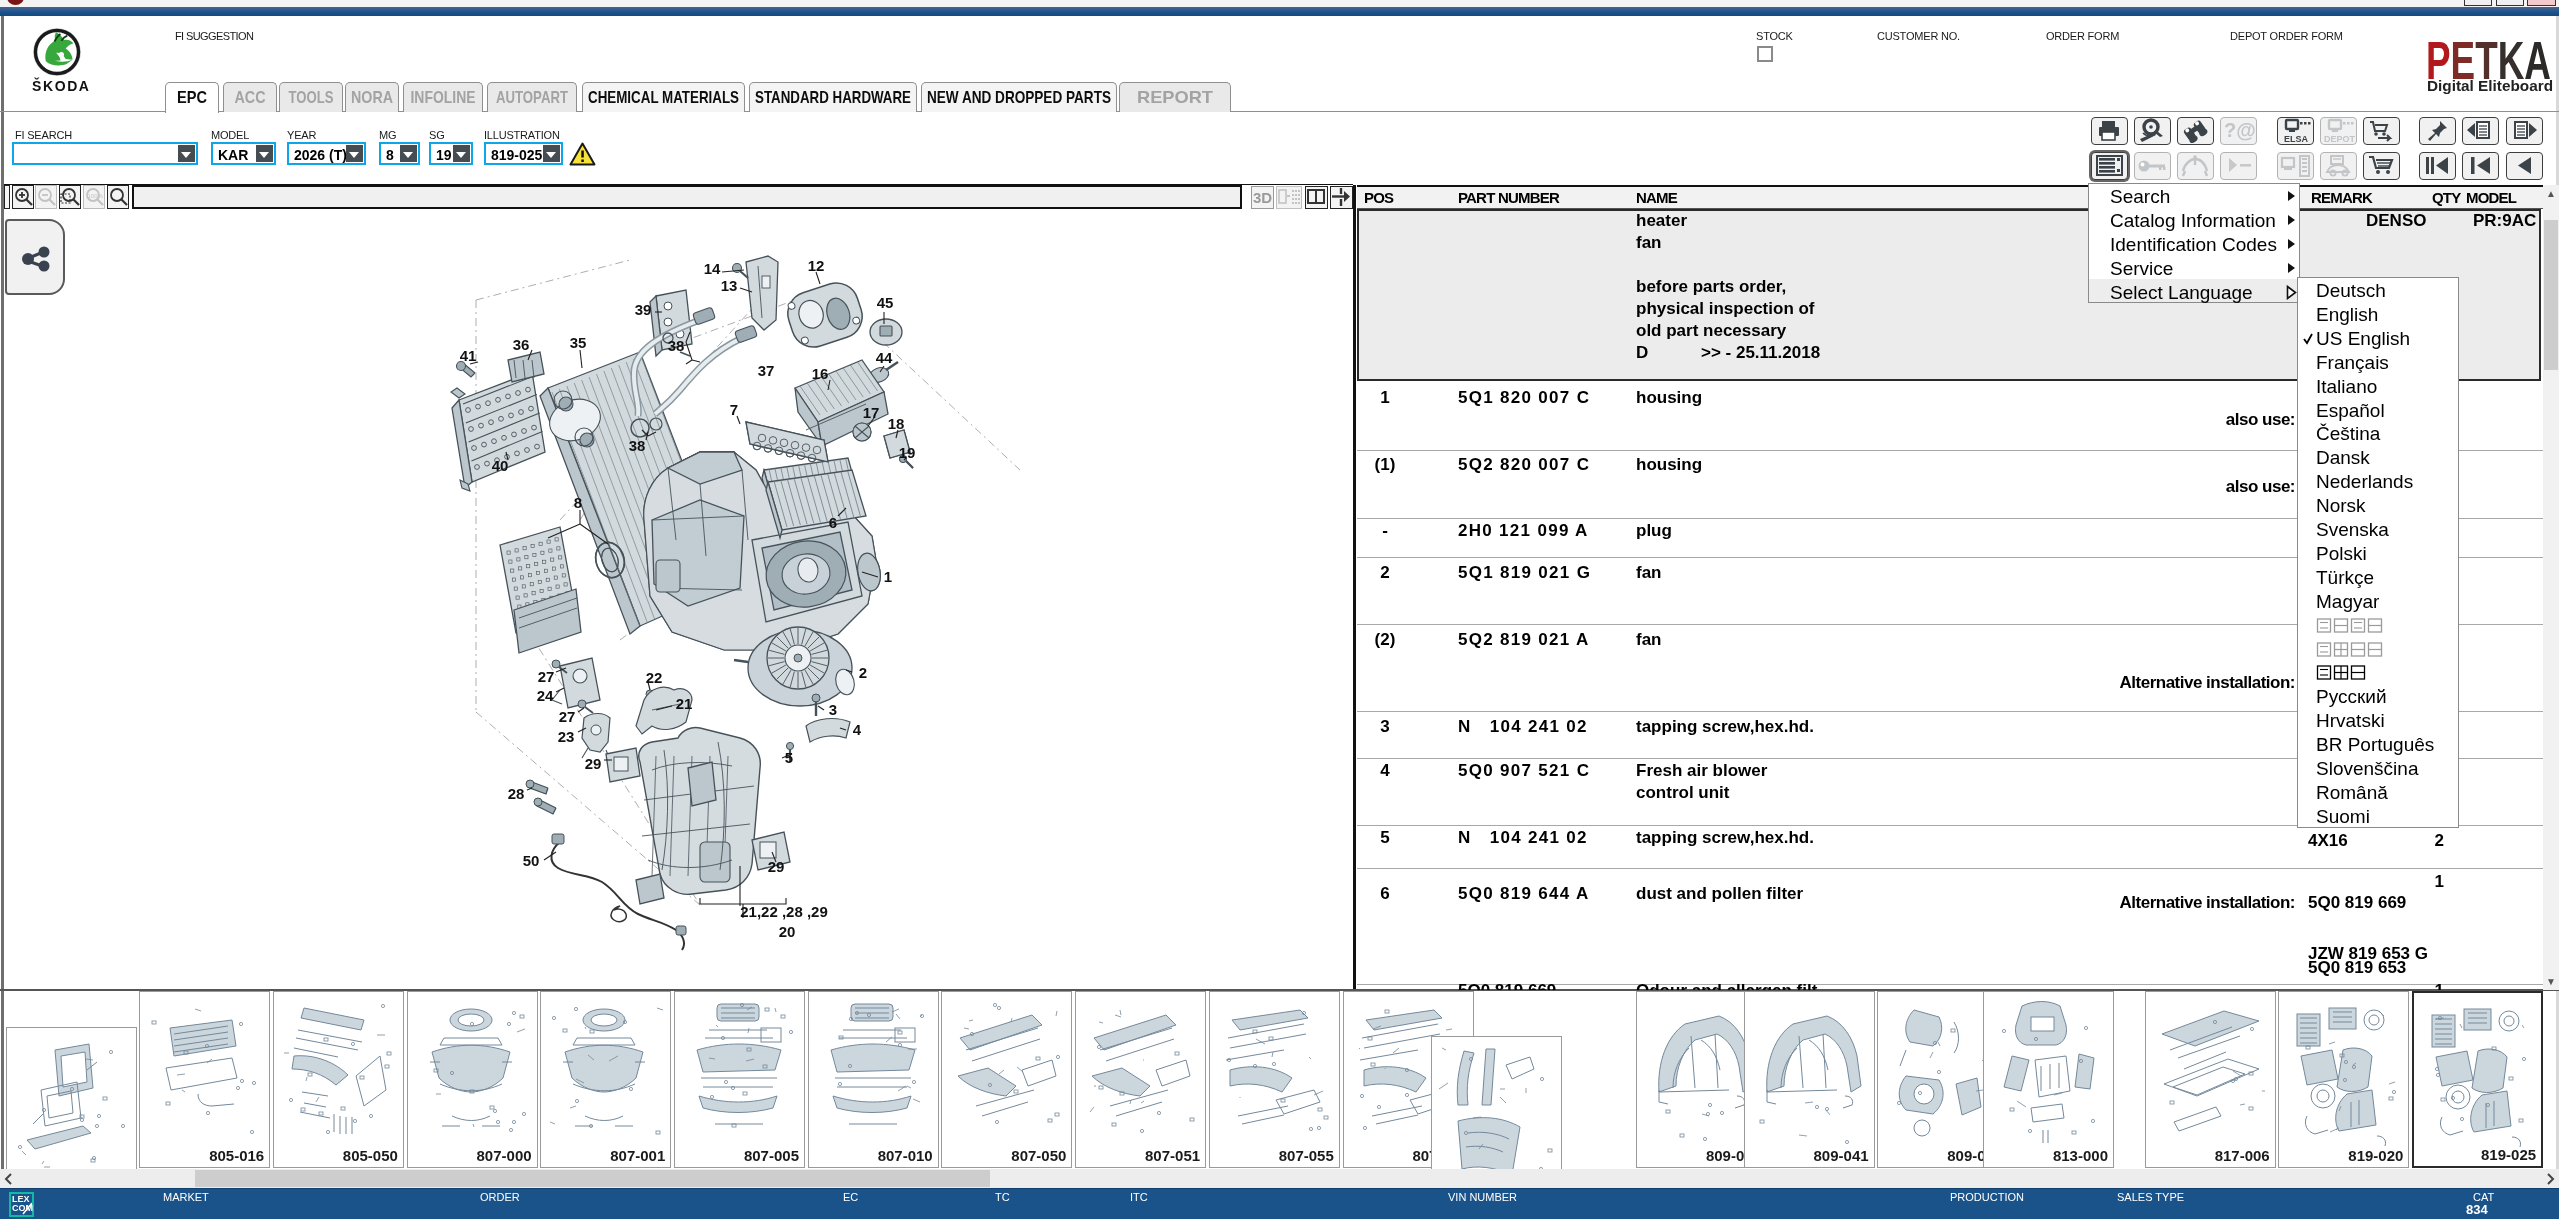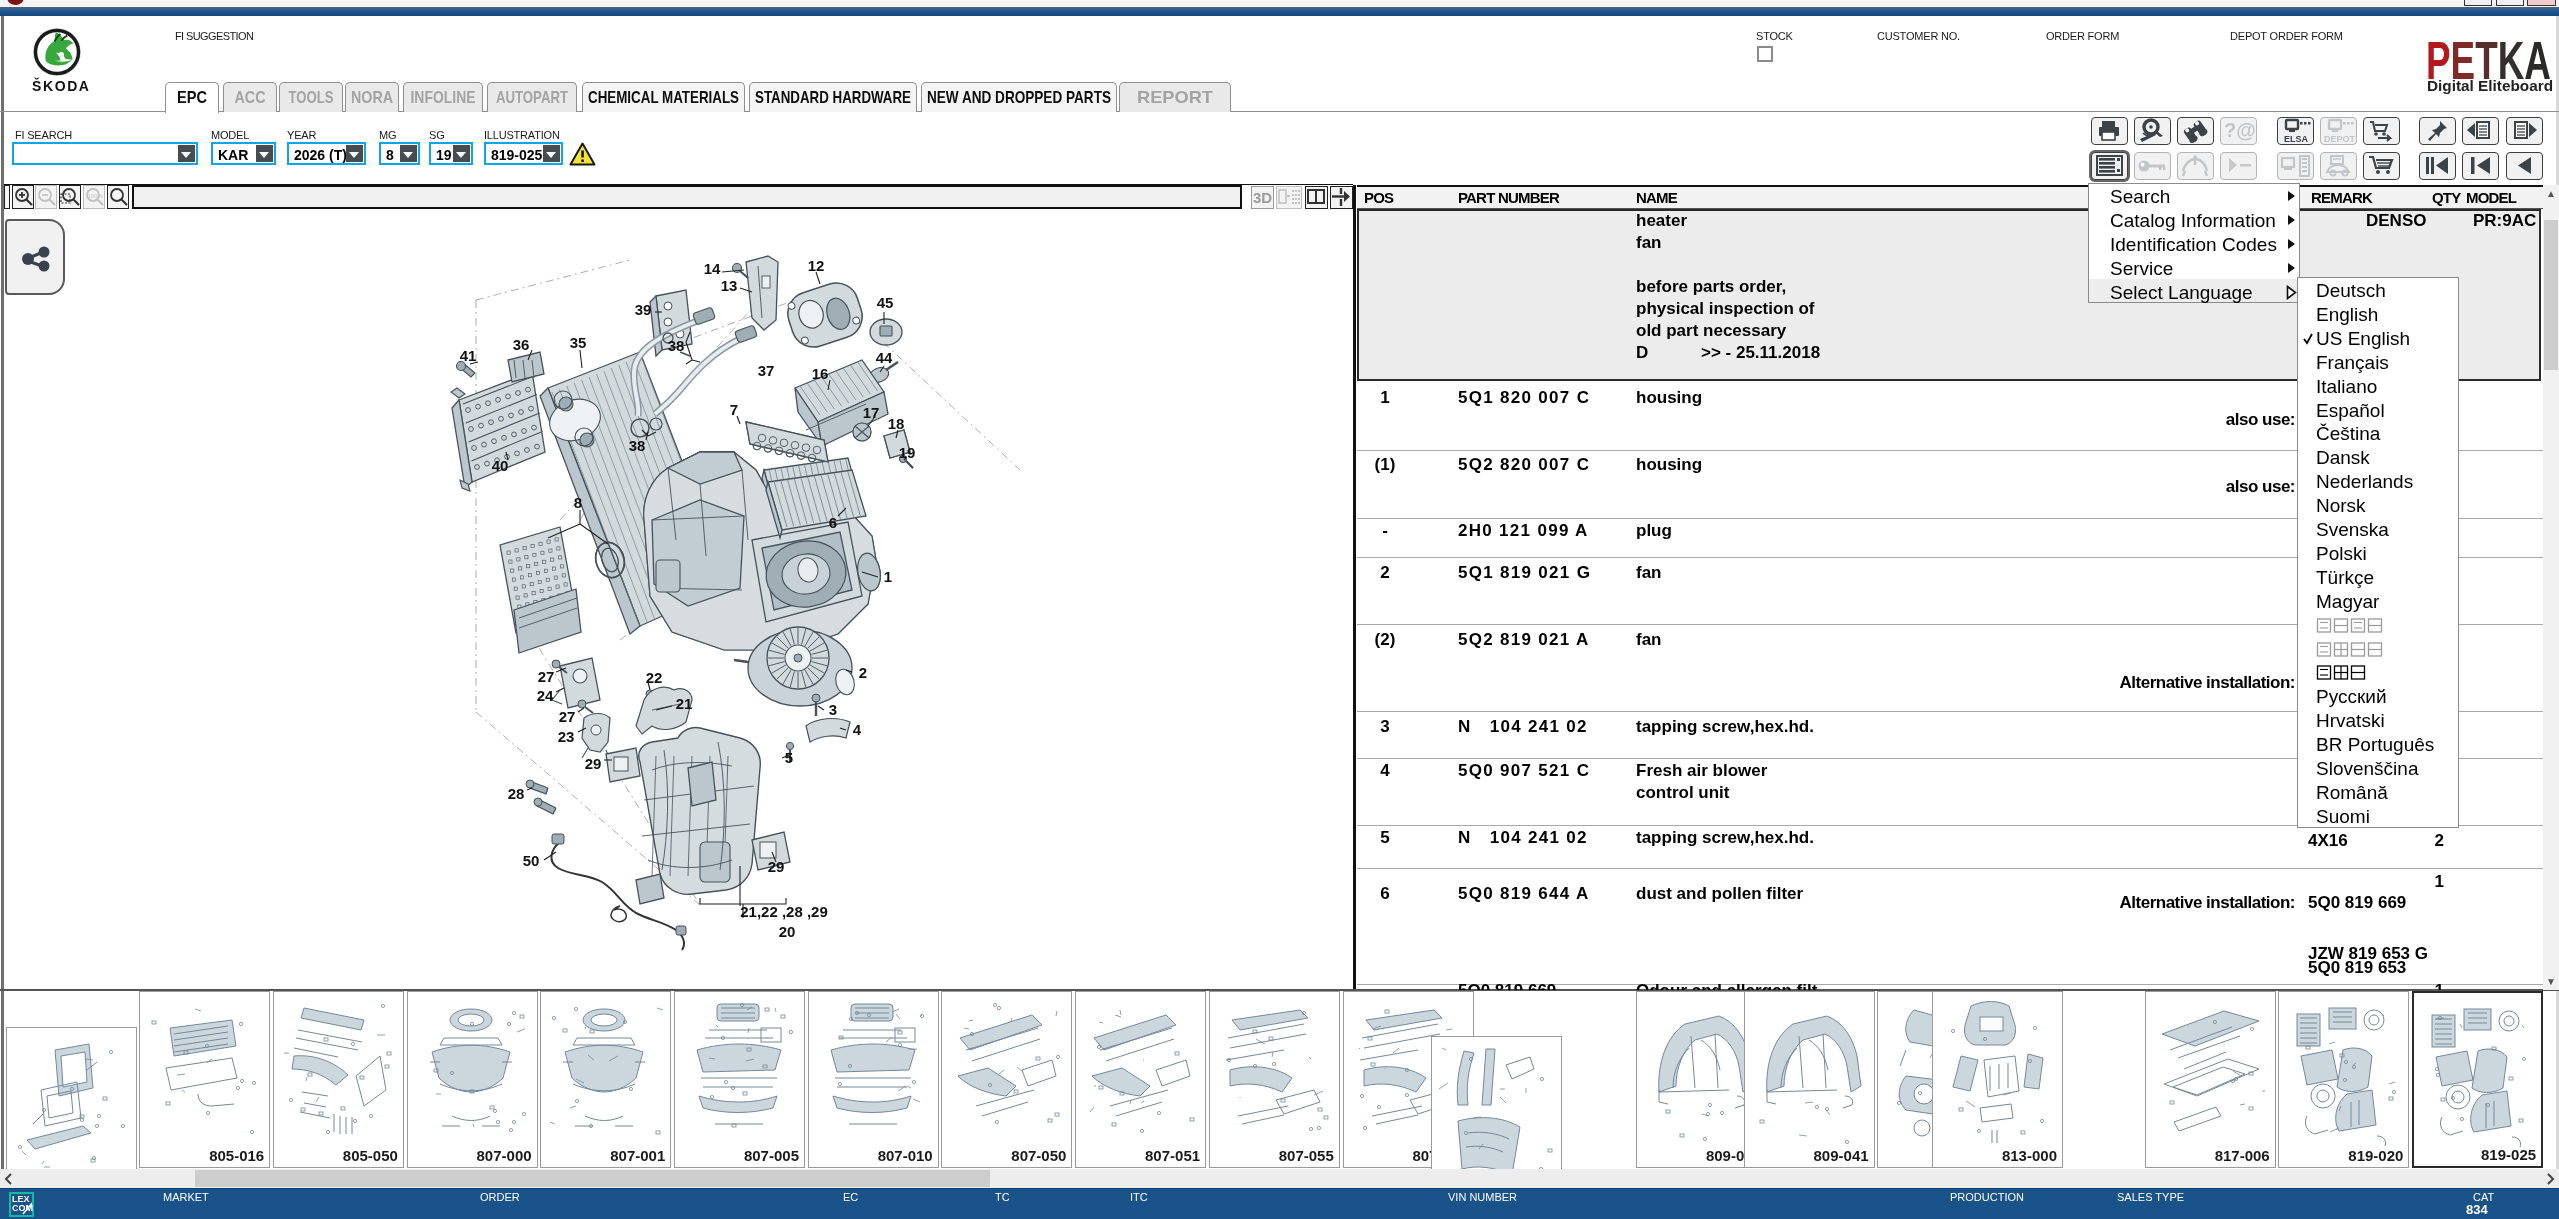--- a/index.html
+++ b/index.html
@@ -1265,21 +1265,21 @@
         <circle cx="42" cy="101" r="1.6" fill="none" stroke="#74899b" stroke-width="0.8"></circle>
         <circle cx="114" cy="21" r="1.6" fill="none" stroke="#74899b" stroke-width="0.8"></circle>
         <circle cx="21" cy="111" r="1.6" fill="none" stroke="#74899b" stroke-width="0.8"></circle>
         <line x1="62" y1="54" x2="60" y2="50" stroke="#74899b" stroke-width="0.8"></line>
         <circle cx="57" cy="51" r="1.6" fill="none" stroke="#74899b" stroke-width="0.8"></circle>
         <line x1="98" y1="99" x2="105" y2="98" stroke="#74899b" stroke-width="0.8"></line>
         <line x1="52" y1="66" x2="55" y2="60" stroke="#74899b" stroke-width="0.8"></line>
         <circle cx="61" cy="80" r="1.6" fill="none" stroke="#74899b" stroke-width="0.8"></circle>
       </g>
     </svg><span class="cap">809-050</span></div>
-<div class="thumb" style="left:1932px;"><svg width="129" height="160" viewBox="0 0 129 160">
+<div class="thumb" style="left:1983px;"><svg width="129" height="160" viewBox="0 0 129 160">
       <g stroke="#74899b" fill="none" stroke-width="1">
         <path d="M38 14 c13 -6 27 -6 38 0 l6 19 c2 10 -2 18 -10 20 l-30 0 c-8 -2 -12 -10 -10 -20z" fill="#ccd6dd"></path>
         <rect x="47" y="25" width="23" height="14" fill="#fff"></rect>
         <path d="M28 64 l-8 31 17 4 8 -31z" fill="#ccd6dd"></path>
         <path d="M51 68 l31 -4 4 35 -31 6z"></path>
         <path d="M57 74 l0 25 m9 -27 l0 25 m9 -26 l0 25"></path>
         <path d="M95 62 l15 4 -4 31 -15 -2z" fill="#ccd6dd"></path>
         <path d="M47 116 l31 -4 2 14 -31 4z"></path>
         <path d="M59 138 l0 13 m5 -13 l0 13"></path>
         <rect x="26" y="116" width="4" height="3" fill="none" stroke="#74899b" stroke-width="0.8"></rect>

